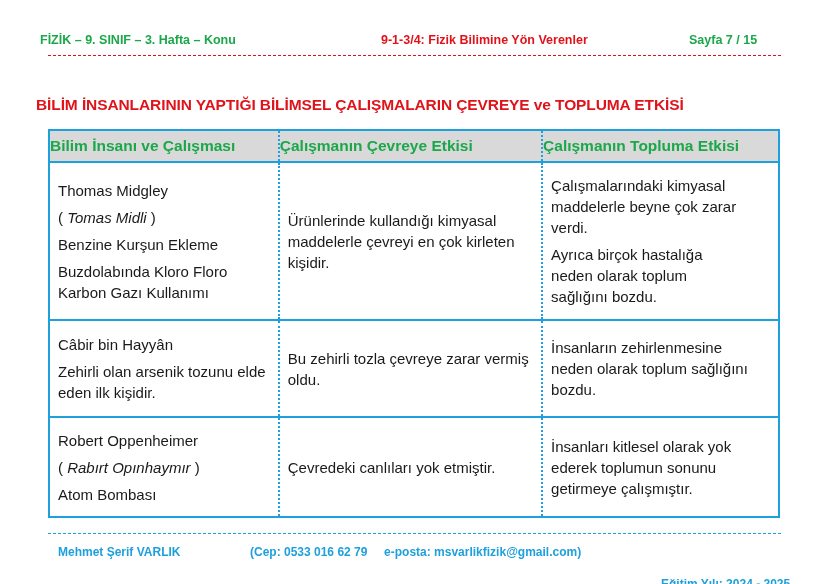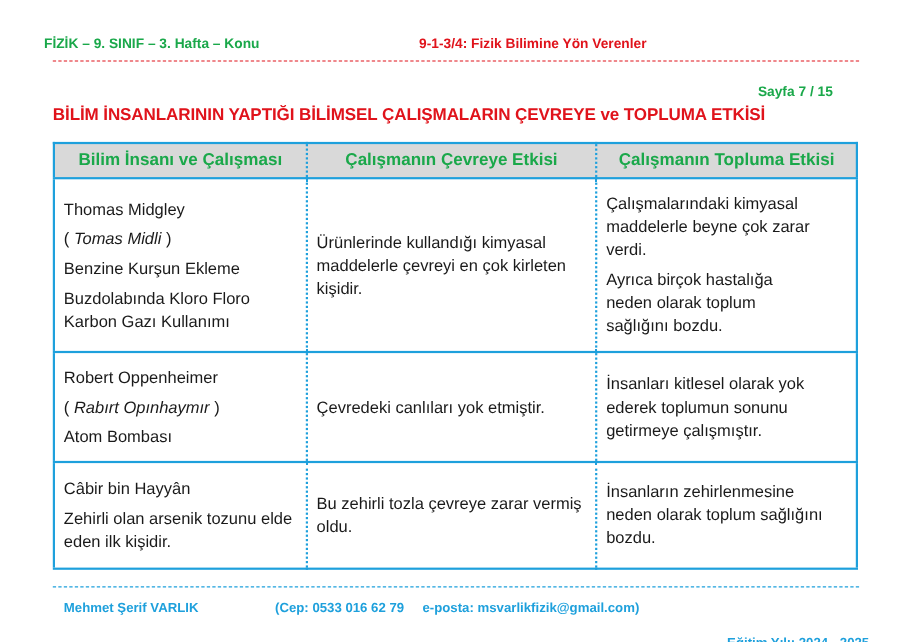--- a/index.html
+++ b/index.html
@@ -1,29 +1,29 @@
 <!DOCTYPE html>
 <html><head>
 <meta charset="utf-8">
 <style>
   html, body { margin:0; padding:0; background:#ffffff; }
   body { width:828px; height:584px; position:relative; overflow:hidden;
          font-family:"Liberation Sans", "DejaVu Sans", sans-serif; color:#1a1a1a; }
   .hdr { position:absolute; top:33px; font-weight:bold; font-size:12.5px; }
   .hdr-left { left:40px; color:#1aa84a; }
   .hdr-mid { left:357px; color:#e0131b;margin-left:24px; }
-  .hdr-right { left:689px; color:#1aa84a;margin-top:43px; }
+  .hdr-right { left:689px; color:#1aa84a; }
   .dash-red { position:absolute; left:48px; top:55px; width:733px; height:0;
               border-top:1.5px dashed #e0131b; }
-  .title { position:absolute; left:48px; top:96px; font-weight:bold; font-size:15.5px;
+  .title { position:absolute; left:36px; top:96px; font-weight:bold; font-size:15.5px;
            color:#e0131b; letter-spacing:-0.1px; white-space:nowrap; }
   table.main { position:absolute; left:48px; top:129px; width:732px;
                border-collapse:collapse; border:2px solid #1ea0dc; }
   table.main th { background:#d9d9d9; color:#1aa84a; font-weight:bold; font-size:15.5px;
-                  height:30px; text-align:center; padding:0; }
+                  height:30px; text-align:left; padding:0; }
   table.main td { font-size:15px; line-height:21px; vertical-align:middle;
                   padding:0 8px; color:#1a1a1a; }
   table.main tr { border-bottom:2px solid #1ea0dc; }
   .c1 { width:226px; border-right:2px dotted #1ea0dc; }
   .c2 { width:234px; border-right:2px dotted #1ea0dc; }
   .c3 { width:222px; }
   .ln { display:block; }
   .gap { margin-top:6px; }
   .it { font-style:italic; }
   .dash-blue { position:absolute; left:48px; top:533px; width:733px; height:0;
@@ -56,36 +56,36 @@
       <span class="ln gap"><span>( </span><span class="it">Tomas Midli</span><span> )</span></span>
       <span class="ln gap">Benzine Kurşun Ekleme</span>
       <span class="ln gap" style="padding-right:20px;">Buzdolabında Kloro Floro Karbon Gazı Kullanımı</span>
     </td>
     <td class="c2">Ürünlerinde kullandığı kimyasal maddelerle çevreyi en çok kirleten kişidir.</td>
     <td class="c3">
       <span class="ln">Çalışmalarındaki kimyasal maddelerle beyne çok zarar verdi.</span>
       <span class="ln gap" style="padding-right:30px;">Ayrıca birçok hastalığa neden olarak toplum sağlığını bozdu.</span>
     </td>
   </tr>
+  <tr style="height:97px;">
+    <td class="c1">
+      <span class="ln">Câbir bin Hayyân</span>
+      <span class="ln gap">Zehirli olan arsenik tozunu elde eden ilk kişidir.</span>
+    </td>
+    <td class="c2">Bu zehirli tozla çevreye zarar vermiş oldu.</td>
+    <td class="c3" style="padding-right:20px;">İnsanların zehirlenmesine neden olarak toplum sağlığını bozdu.</td>
+  </tr>
   <tr style="height:100px;">
     <td class="c1">
       <span class="ln">Robert Oppenheimer</span>
       <span class="ln gap"><span>( </span><span class="it">Rabırt Opınhaymır</span><span> )</span></span>
       <span class="ln gap">Atom Bombası</span>
     </td>
     <td class="c2" style="padding-right:40px;">Çevredeki canlıları yok etmiştir.</td>
     <td class="c3">İnsanları kitlesel olarak yok ederek toplumun sonunu getirmeye çalışmıştır.</td>
-  </tr>
-  <tr style="height:97px;">
-    <td class="c1">
-      <span class="ln">Câbir bin Hayyân</span>
-      <span class="ln gap">Zehirli olan arsenik tozunu elde eden ilk kişidir.</span>
-    </td>
-    <td class="c2">Bu zehirli tozla çevreye zarar vermiş oldu.</td>
-    <td class="c3" style="padding-right:20px;">İnsanların zehirlenmesine neden olarak toplum sağlığını bozdu.</td>
   </tr>
 </tbody>
   </table>
 
 <div class="dash-blue"></div>
 <div class="ftr ftr-left">Mehmet Şerif VARLIK</div>
 <div class="ftr ftr-mid" style="white-space:pre;text-align:center;">(Cep: 0533 016 62 79     e-posta: msvarlikfizik@gmail.com)</div>
 <div class="ftr ftr-right">Eğitim Yılı: 2024 - 2025</div>
 
 </body></html>

